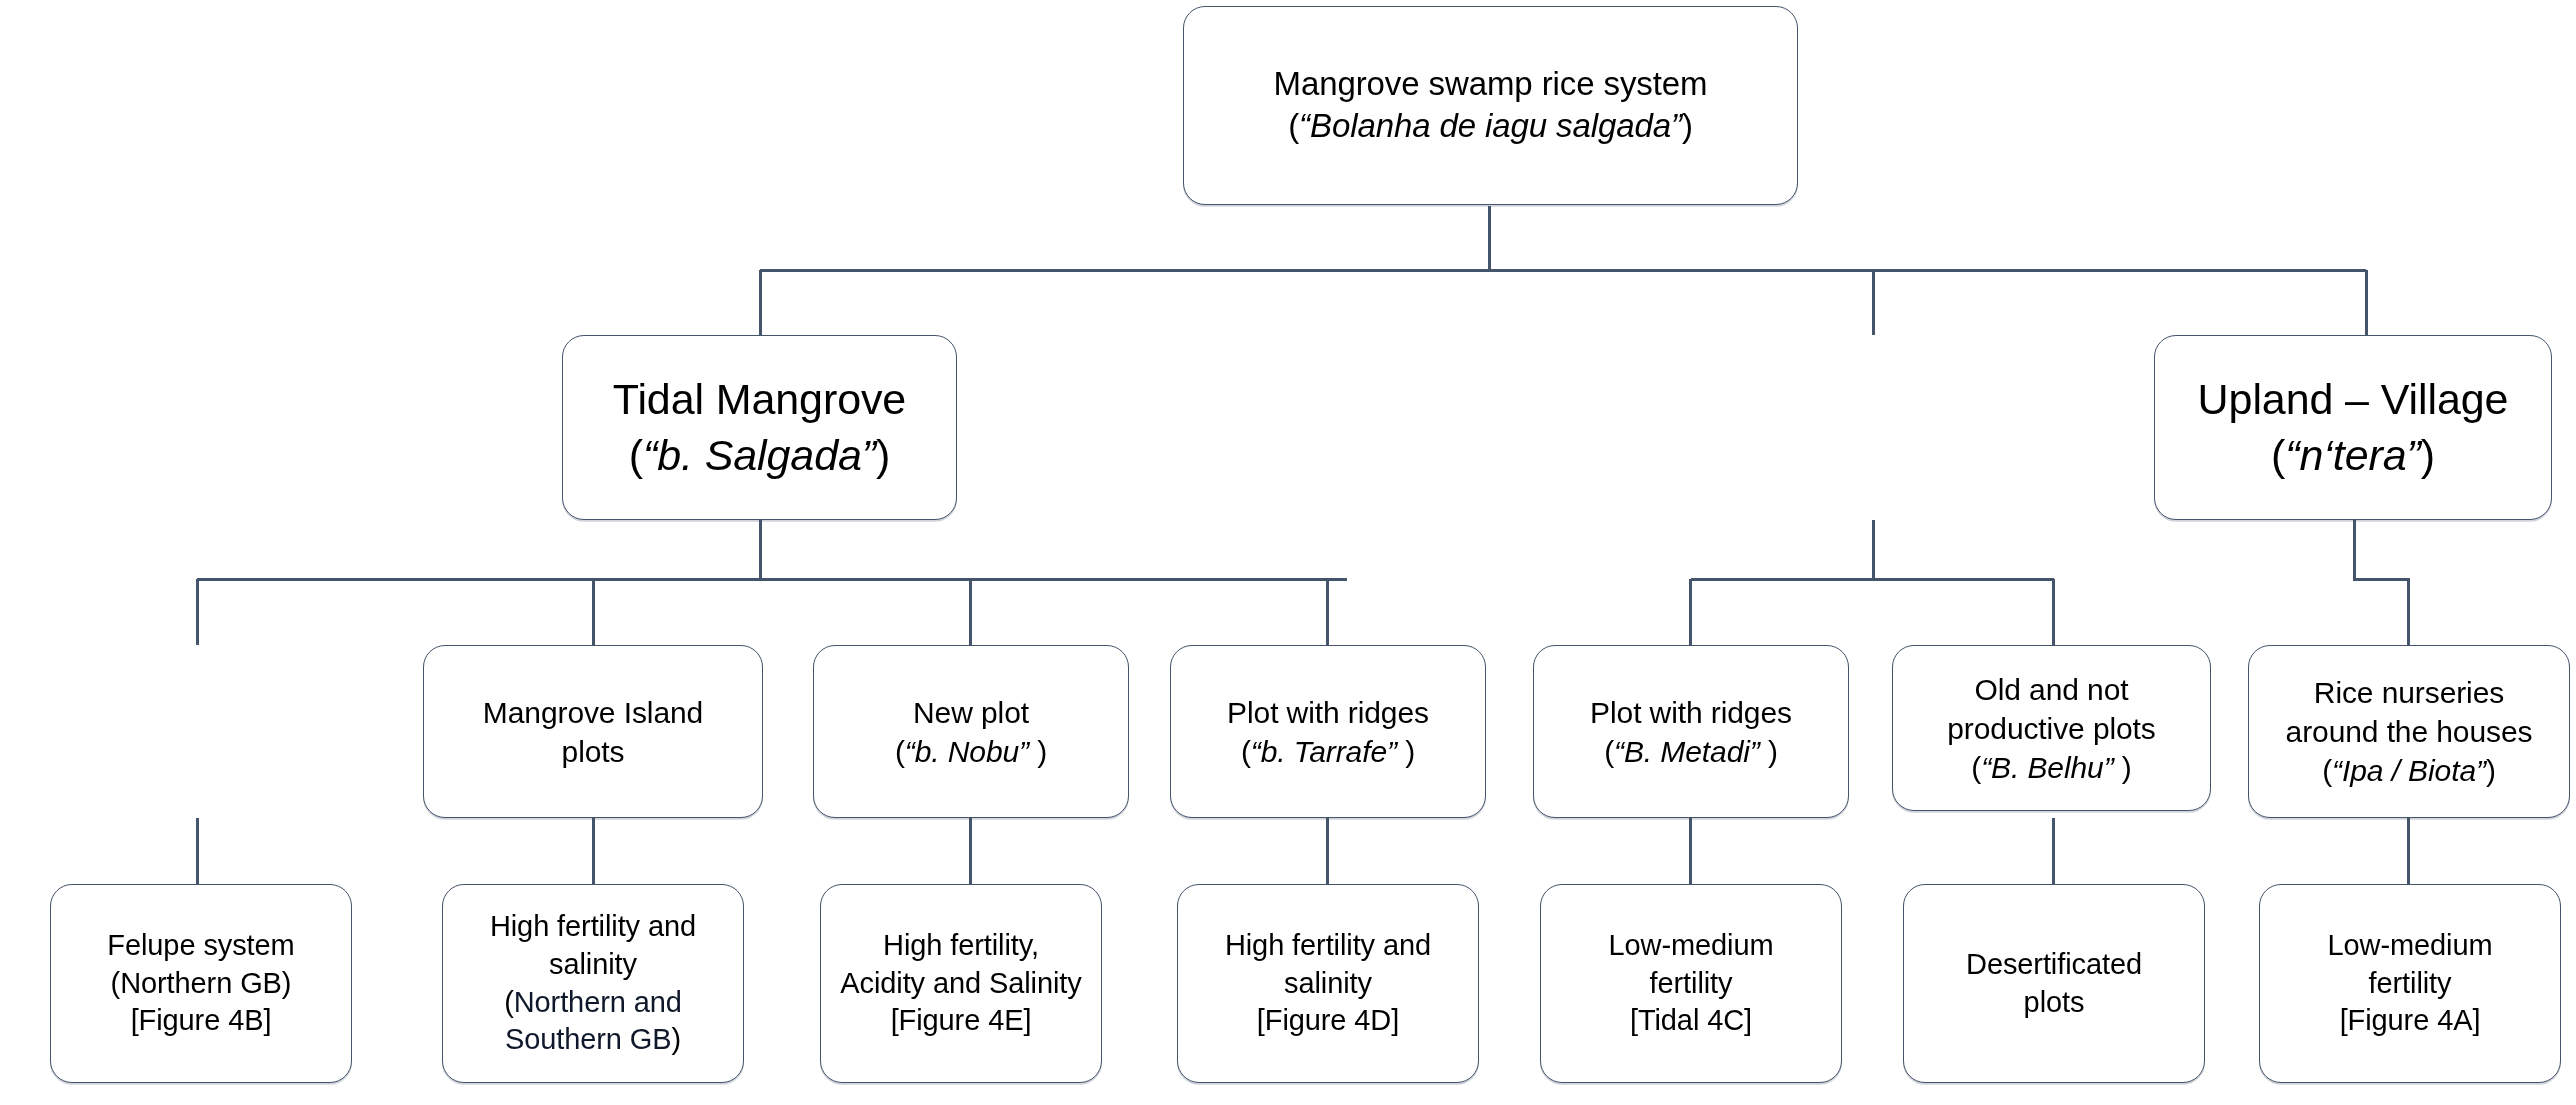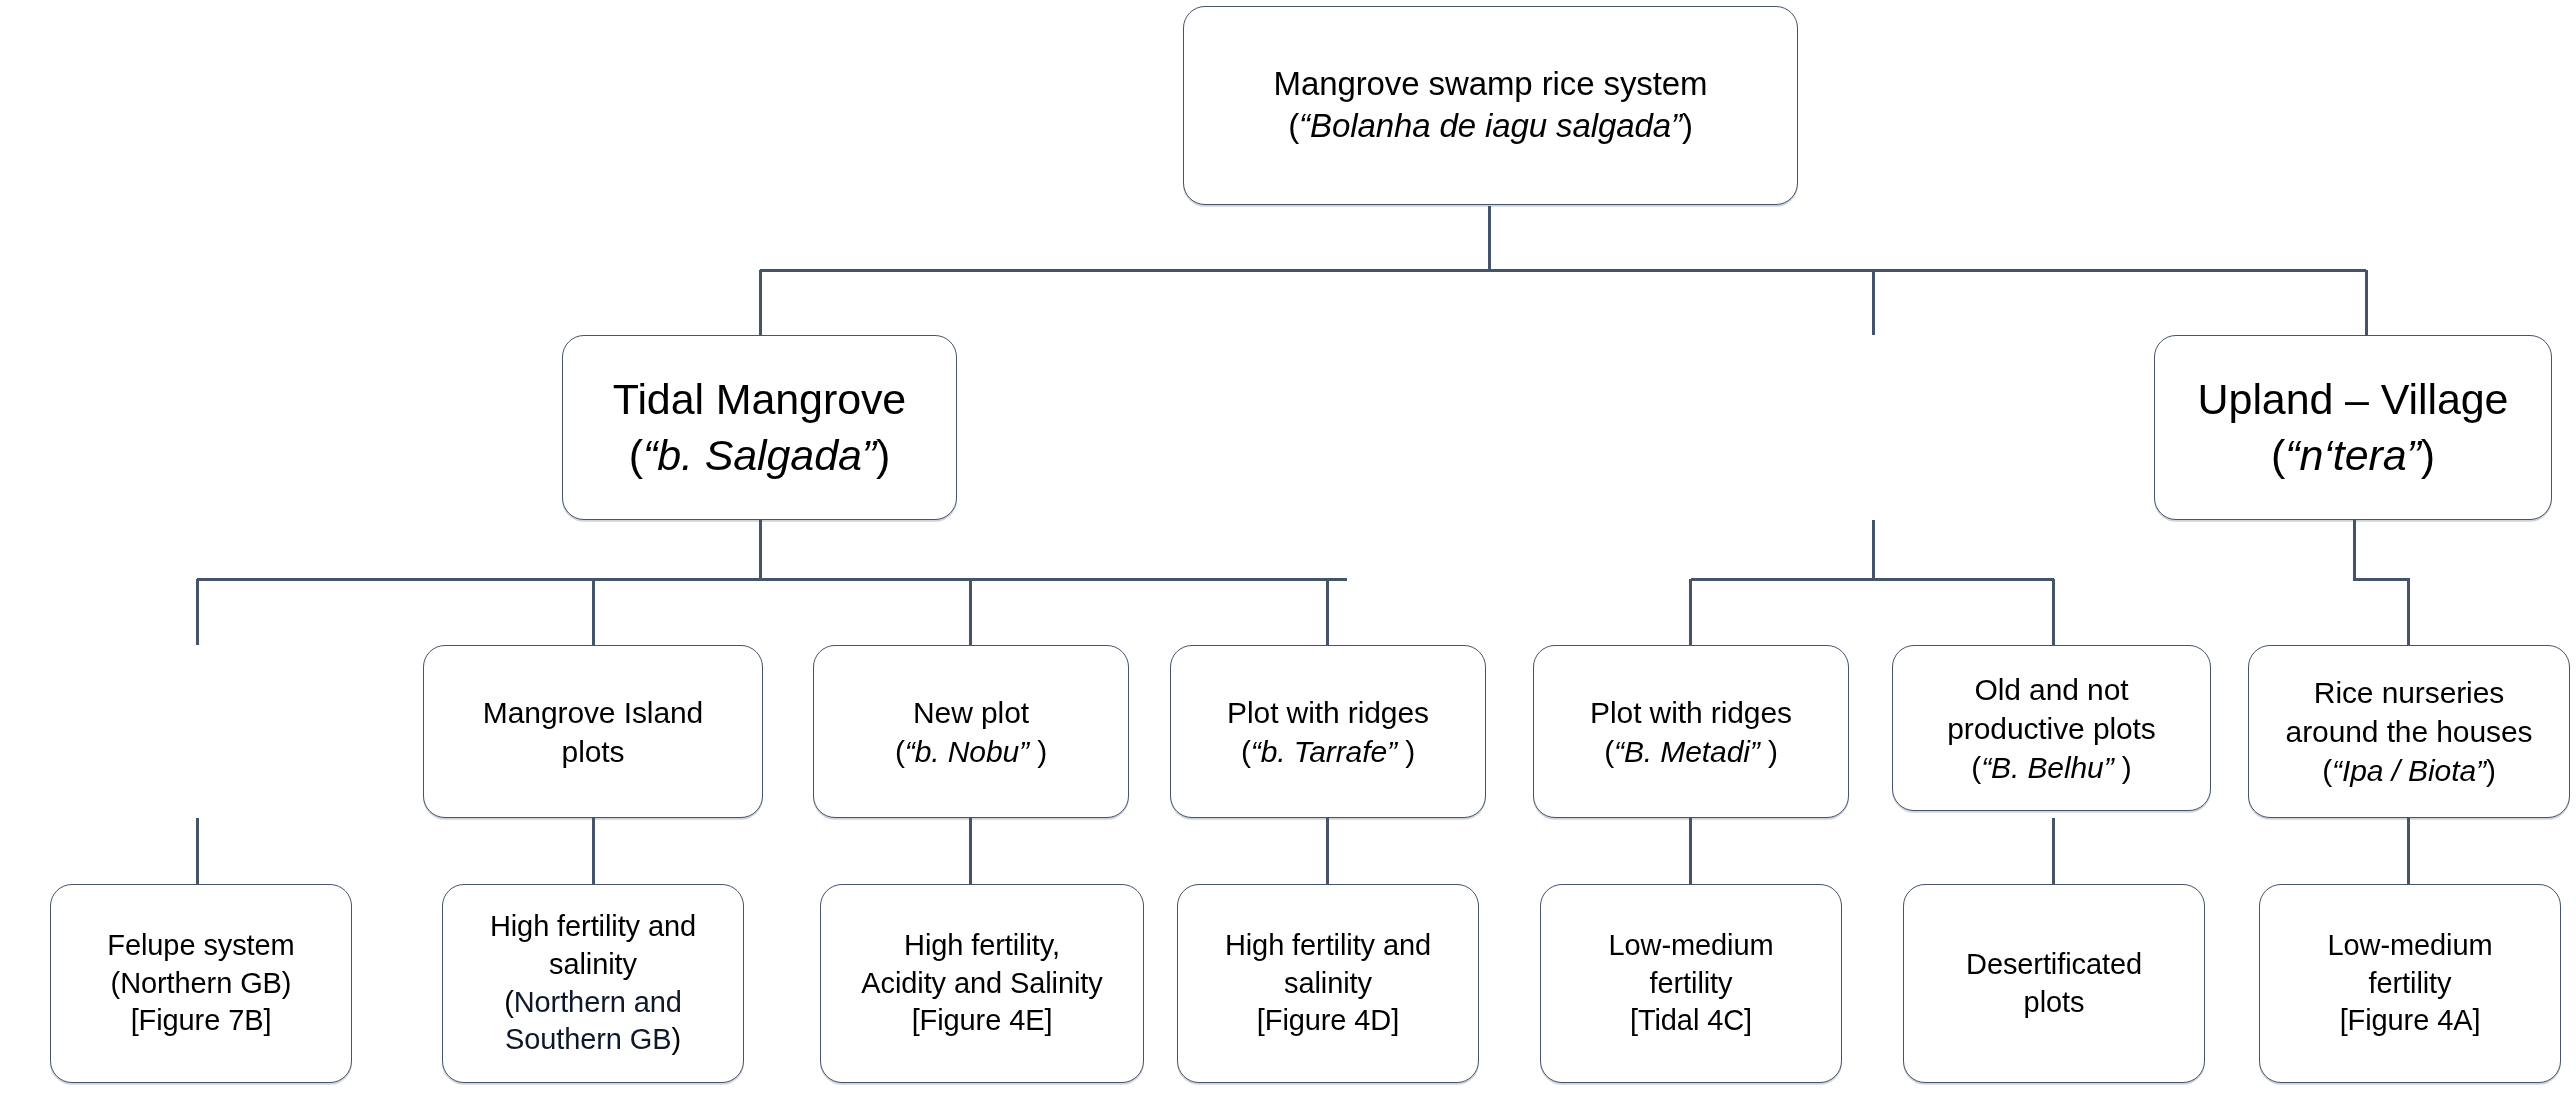--- a/index.html
+++ b/index.html
@@ -145,34 +145,34 @@
       <span>Rice nurseries</span><br>
       <span>around the houses</span><br>
       <span>(</span><span class="it">“Ipa / Biota”</span><span>)</span>
     </span>
   </div>
 
   <div class="node l4" style="left:50px;top:884px;width:302px;height:199px;">
     <span class="txt">
       <span>Felupe system</span><br>
       <span>(Northern GB)</span><br>
-      <span>[Figure 7B]</span>
+      <span>[Figure 4B]</span>
     </span>
   </div>
 
   <div class="node l4" style="left:442px;top:884px;width:302px;height:199px;">
     <span class="txt">
       <span>High fertility and</span><br>
       <span>salinity</span><br>
       <span>(</span><span class="blue">Northern and</span><br>
       <span class="blue">Southern GB</span><span>)</span>
     </span>
   </div>
 
-  <div class="node l4" style="left:820px;top:884px;width:324px;height:199px;">
+  <div class="node l4" style="left:820px;top:884px;width:282px;height:199px;">
     <span class="txt">
       <span>High fertility,</span><br>
       <span>Acidity and Salinity</span><br>
       <span>[Figure 4E]</span>
     </span>
   </div>
 
   <div class="node l4" style="left:1177px;top:884px;width:302px;height:199px;">
     <span class="txt">
       <span>High fertility and</span><br>

